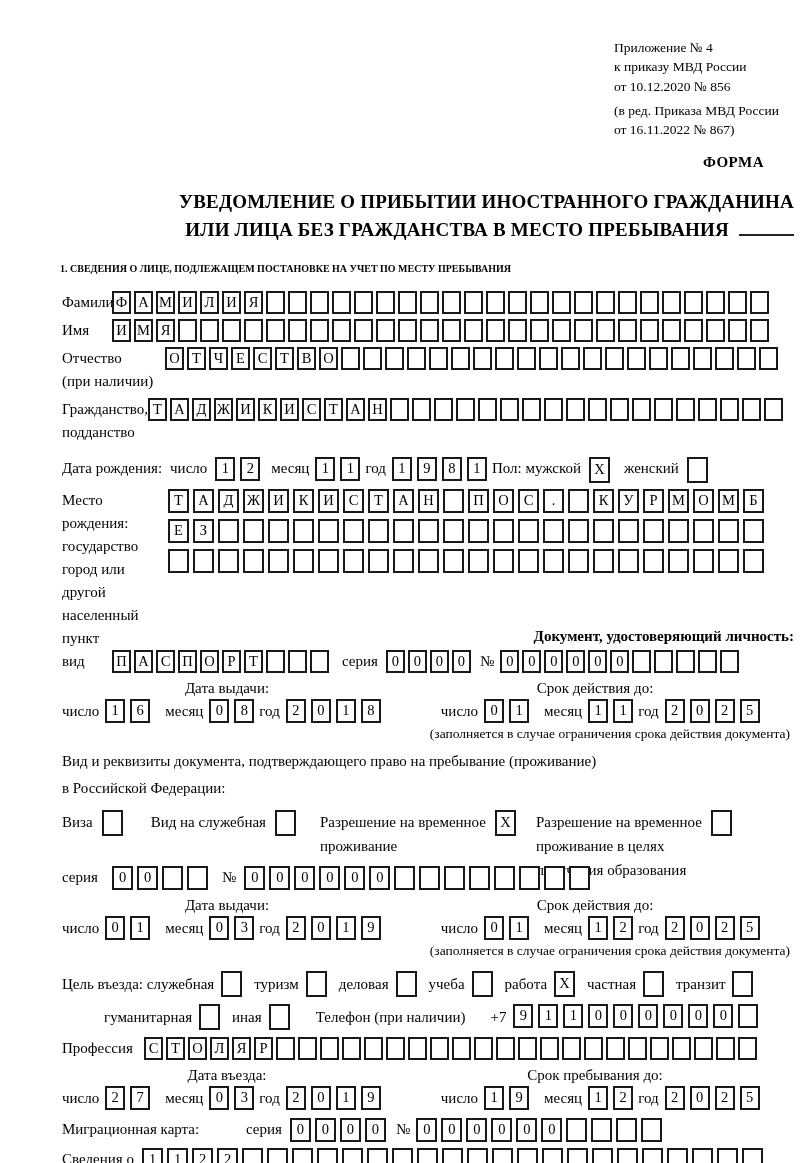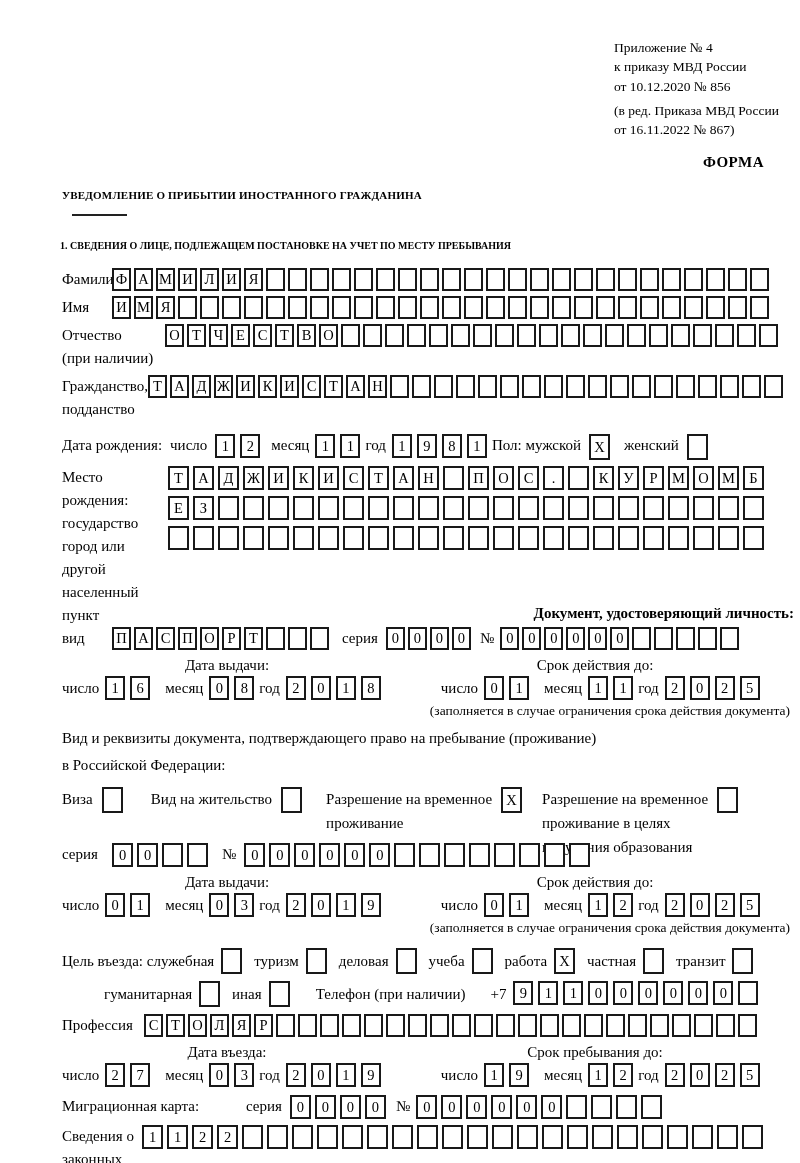--- a/index.html
+++ b/index.html
@@ -11,21 +11,21 @@
     font-size: 15px;
   }
   .page { padding: 38px 6px 0 62px; position: relative; }
 
   
   .appendix { margin-left: 552px; font-size: 13.5px; line-height: 1.43; }
   .appendix .note { margin-top: 5px; }
   .forma { text-align: right; padding-right: 30px; font-weight: bold; margin-top: 15px; font-size: 15px; letter-spacing: .5px; }
 
   
-  .title { text-align: left; font-weight: bold; font-size: 11px; margin-top: 17px; line-height: 1.45; letter-spacing: .2px; }
+  .title { text-align: right; font-weight: bold; font-size: 19px; margin-top: 17px; line-height: 1.45; letter-spacing: .2px; }
   .blank-underline { display: inline-block; width: 55px; border-bottom: 2.5px solid #222; height: 12px; margin-left: 10px; }
 
   .section-heading { font-weight: bold; font-size: 10px; margin-top: 19px; margin-left: -2px; white-space: nowrap; }
 
   
   .frow { display: flex; align-items: flex-start; margin-top: 5px; }
   .lbl { flex: none; line-height: 23px; }
   .lbl div { line-height: 23px; }
   .w50 { width: 50px; } .w103 { width: 103px; } .w86 { width: 86px; }
   .w106 { width: 106px; } .w80 { width: 80px; } .w68 { width: 68px; }
@@ -81,21 +81,21 @@
     <div class="note">
       <div>(в ред. Приказа МВД России</div>
       <div>от 16.11.2022 № 867)</div>
     </div>
   </div>
   <div class="forma">ФОРМА</div>
 
   <div class="title">
     <div>УВЕДОМЛЕНИЕ О ПРИБЫТИИ ИНОСТРАННОГО ГРАЖДАНИНА</div>
     <div>
-      <span class="blank-underline"></span>
+      <span>ИЛИ ЛИЦА БЕЗ ГРАЖДАНСТВА В МЕСТО ПРЕБЫВАНИЯ</span><span class="blank-underline"></span>
     </div>
   </div>
 
   <div class="section-heading">1. СВЕДЕНИЯ О ЛИЦЕ, ПОДЛЕЖАЩЕМ ПОСТАНОВКЕ НА УЧЕТ ПО МЕСТУ ПРЕБЫВАНИЯ</div>
 
   <div class="frow" style="margin-top:17px">
     <div class="lbl w50">Фамилия</div>
     <div class="cells">
         <span class="cell">Ф</span>
         <span class="cell">А</span>
@@ -450,21 +450,21 @@
   </div>
 
   <div class="cbrow">
     <div class="cbitem">
       <span class="cbtext">Виза</span>
       <div class="cells cells-cb">
           <span class="cell"></span>
         </div>
     </div>
     <div class="cbitem" style="margin-left:28px">
-      <span class="cbtext">Вид на жительство</span>
+      <span class="cbtext">Вид на служебная</span>
       <div class="cells cells-cb">
           <span class="cell"></span>
         </div>
     </div>
     <div class="cbitem" style="margin-left:24px">
       <div class="cbtext-c">
         <div>Разрешение на временное</div>
         <div>проживание</div>
       </div>
       <div class="cells cells-cb">

